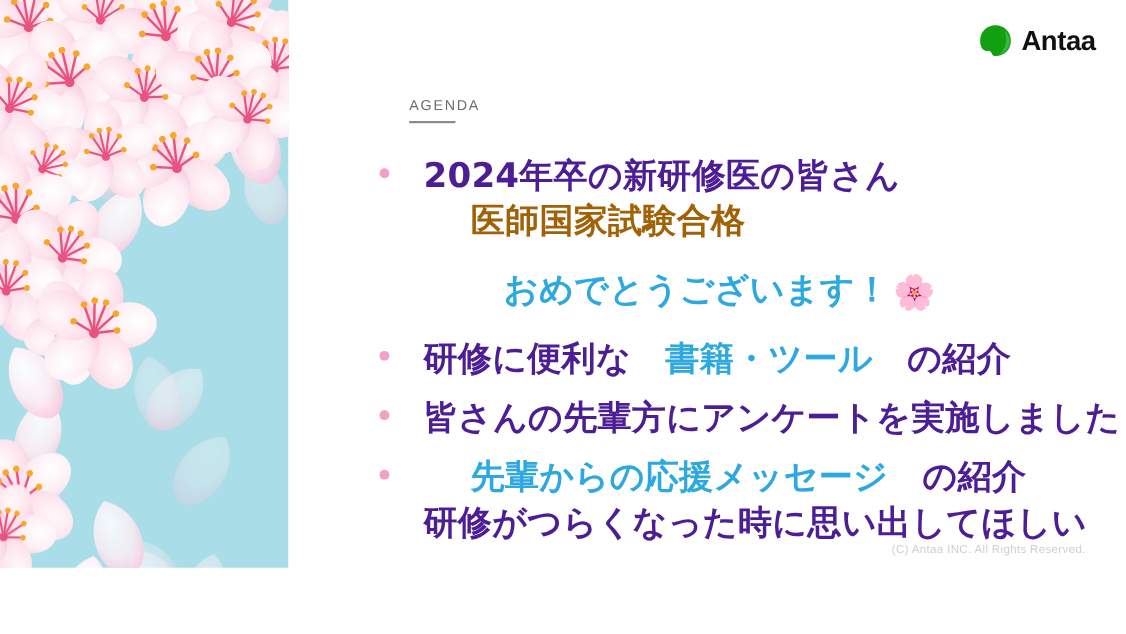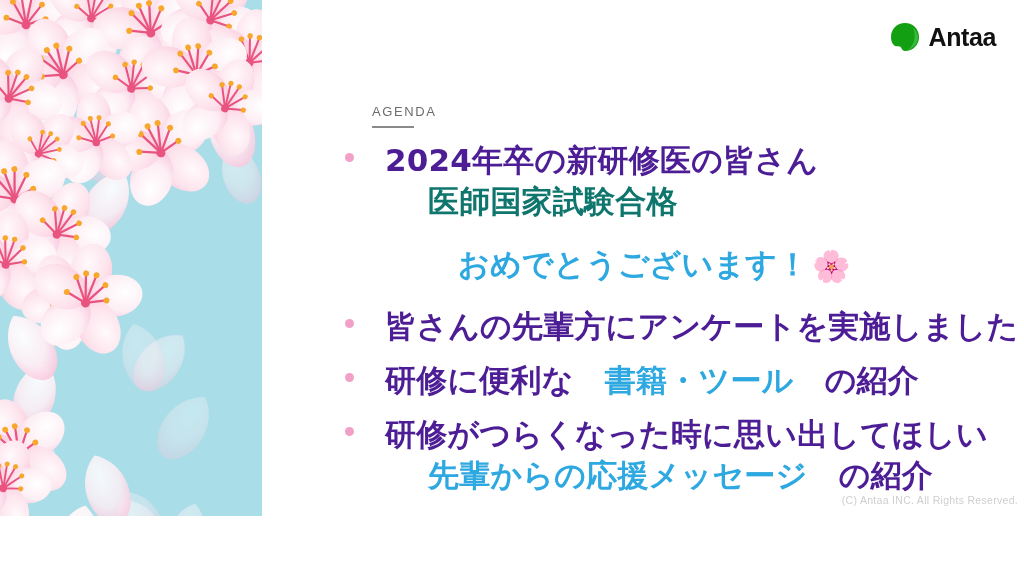--- a/index.html
+++ b/index.html
@@ -21,21 +21,21 @@
     position:absolute;right:28px;top:22px;display:flex;align-items:center;gap:9px;
   }
   .logo-mark{position:relative;width:30px;height:30px;}
   .logo-mark svg{display:block;width:30px;height:30px;}
   .logo-word{
     font-size:25px;font-weight:bold;color:#111;letter-spacing:-0.4px;
     font-family:"Liberation Sans","DejaVu Sans",sans-serif;line-height:1;
   }
 
   
-  .agenda-wrap{position:absolute;left:372px;top:104px;}
+  .agenda-wrap{position:absolute;left:372px;top:88px;}
   .agenda-label{
     font-size:13px;color:#6d6d6d;letter-spacing:1.6px;
     font-family:"Liberation Sans","DejaVu Sans",sans-serif;
   }
   .agenda-rule{
     margin-top:7px;width:42px;height:2px;background:#8a8a8a;
   }
 
   
   .agenda-list{
@@ -58,21 +58,21 @@
   .line.l3{padding-left:118px;margin-top:22px;}
   .blue{color:#2ea8e0;}
   .black{color:#4c1d95;}
   .sakura-emoji{font-size:31px;vertical-align:-2px;margin-left:4px;}
 
   .spacer-1{height:7px;}
   .spacer-2{height:12px;}
 
   
   .footer{
-    position:absolute;right:6px;bottom:10px;
+    position:absolute;right:37px;bottom:10px;
     font-size:10.5px;color:#cfcfcf;letter-spacing:0.3px;
     font-family:"Liberation Sans","DejaVu Sans",sans-serif;
   }
 </style>
 </head>
 <body>
 
 <div class="slide">
 
   <div class="sakura-panel">
@@ -195,37 +195,37 @@
 
   <div class="agenda-wrap">
     <div class="agenda-label">AGENDA</div>
     <div class="agenda-rule"></div>
   </div>
 
   <div class="agenda-list" id="agenda-list">
       <div class="bullet-item">
         <span class="dot" style="background: rgb(242, 160, 200);"></span>
         <div class="line l1"><span class="black">2024年卒の新研修医の皆さん</span></div>
-        <div class="line l2"><span class="blue" style="color: #0f766e;">医師国家試験合格</span></div>
+        <div class="line l2"><span class="blue" style="color: #a16207;">医師国家試験合格</span></div>
         <div class="line l3"><span class="blue" style="color: rgb(46, 168, 224);">おめでとうございます！</span><span class="sakura-emoji">🌸</span></div>
         <div class="spacer-2"></div>
       </div>
       <div class="bullet-item">
         <span class="dot" style="background: rgb(242, 160, 200);"></span>
+        <div class="line l1"><span class="black">研修に便利な　</span><span class="blue" style="color: rgb(46, 168, 224);">書籍・ツール</span><span class="black">　の紹介</span></div>
+        <div class="spacer-1"></div>
+      </div>
+      <div class="bullet-item">
+        <span class="dot" style="background: rgb(242, 160, 200);"></span>
         <div class="line l1"><span class="black">皆さんの先輩方にアンケートを実施しました</span></div>
         <div class="spacer-1"></div>
       </div>
       <div class="bullet-item">
         <span class="dot" style="background: rgb(242, 160, 200);"></span>
-        <div class="line l1"><span class="black">研修に便利な　</span><span class="blue" style="color: rgb(46, 168, 224);">書籍・ツール</span><span class="black">　の紹介</span></div>
+        <div class="line l2"><span class="blue" style="color: rgb(46, 168, 224);">先輩からの応援メッセージ</span><span class="black">　の紹介</span></div>
+        <div class="line l1"><span class="black">研修がつらくなった時に思い出してほしい</span></div>
         <div class="spacer-1"></div>
       </div>
-      <div class="bullet-item">
-        <span class="dot" style="background: rgb(242, 160, 200);"></span>
-        <div class="line l1"><span class="black">研修がつらくなった時に思い出してほしい</span></div>
-        <div class="line l2"><span class="blue" style="color: rgb(46, 168, 224);">先輩からの応援メッセージ</span><span class="black">　の紹介</span></div>
-        <div class="spacer-1"></div>
-      </div>
     </div>
 
   <div class="footer">(C) Antaa INC. All Rights Reserved.</div>
 
 </div>
 
 </body></html>

